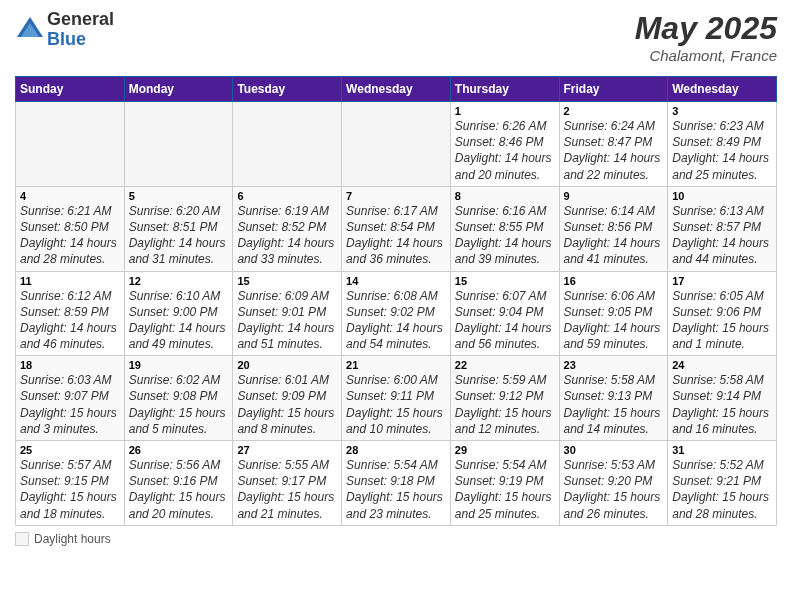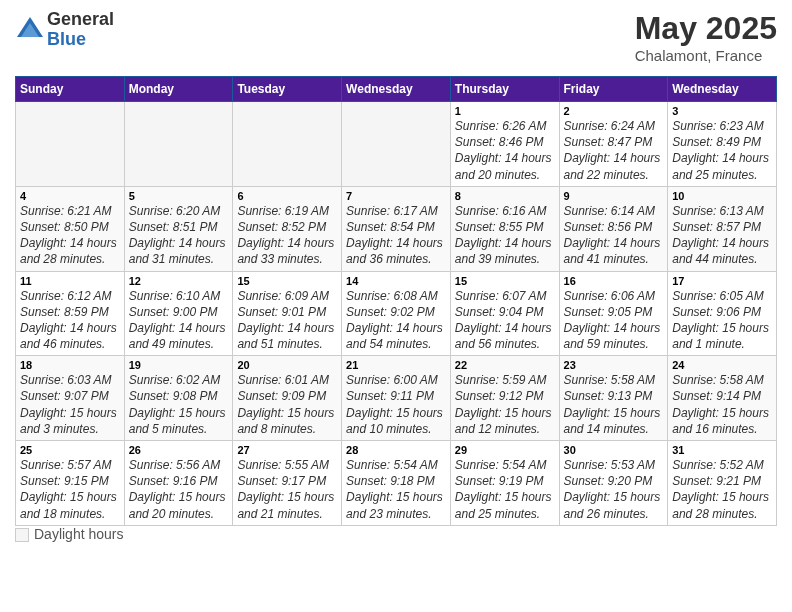--- a/index.html
+++ b/index.html
@@ -39,21 +39,22 @@
       font-size: 18px;
       font-weight: bold;
       color: #2a6db5;
     }
     .logo-icon {
       width: 30px;
       height: 30px;
       margin-right: 2px;
     }
     .title-block {
-      text-align: left;
+      text-align: right;
+      font-style: italic;
     }
     .month-year {
       font-size: 32px;
       font-weight: bold;
       color: #333;
     }
     .location {
       font-size: 15px;
       color: #555;
     }
@@ -92,21 +93,22 @@
     }
     .day-info {
       font-size: 12px;
       color: #333;
       line-height: 1.35;
       font-style: italic;
     }
     .legend {
       display: flex;
       align-items: flex-end;
-      font-size: 14px;
+      margin-top: 6px;
+      font-size: 12px;
       color: #555;
     }
     .legend-box {
       width: 14px;
       height: 14px;
       background: #f5f5f5;
       border: 1px solid #ccc;
       margin-right: 5px;
       display: inline-block;
     }

